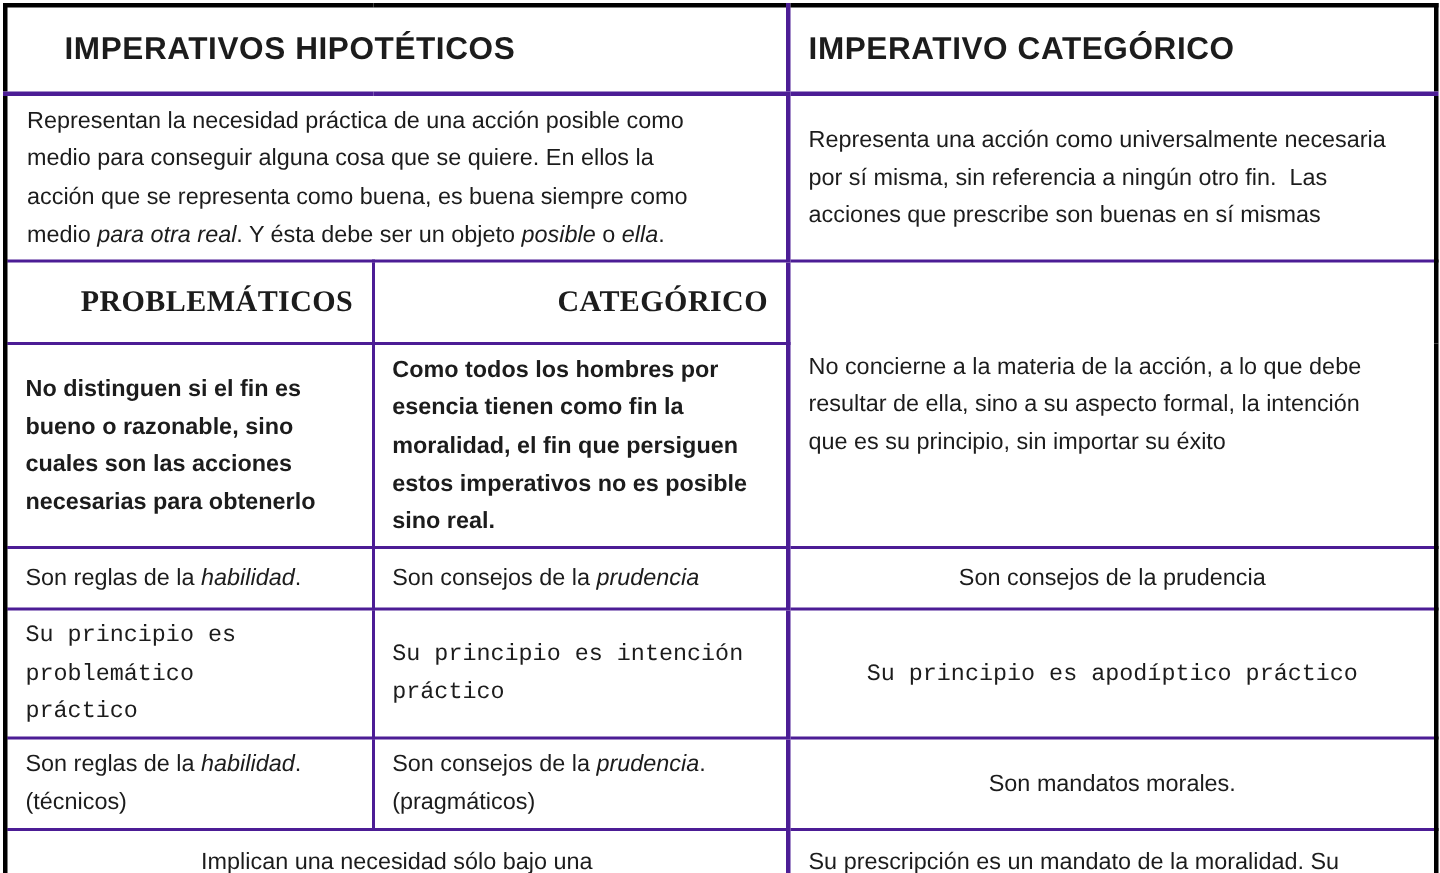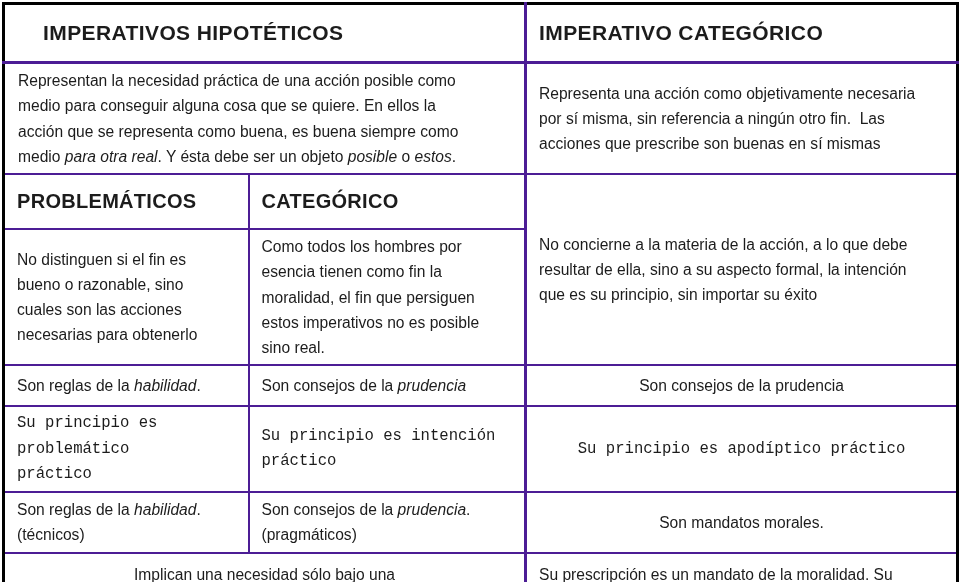--- a/index.html
+++ b/index.html
@@ -45,30 +45,31 @@
     font-size: 21px;
     letter-spacing: 0.4px;
     line-height: 1.2;
   }
   td.hdr-left  { text-align: left; padding-left: 38px; }
   td.hdr-center{ text-align: left; }
   td.sub {
     font-weight: bold;
     font-size: 20px;
     letter-spacing: 0.3px;
-    text-align: left;
+    text-align: right;
+    font-family: Liberation Serif, serif;
   }
   td.center { text-align: center; }
   td.pad-lg { padding-left: 13px; }
   i { font-style: italic; }
 
   tr.r-head  { height: 59px; }
   tr.r-desc  { height: 106px; }
   tr.r-sub   { height: 55px; }
-  tr.r-body  { height: 128px; }
+  tr.r-body  { height: 128px; font-weight: bold; }
   tr.r-rules { height: 41px; }
   tr.r-princ { height: 57px; font-family: Liberation Mono, monospace; }
   tr.r-type  { height: 56px; }
   tr.r-nec   { height: 71px; }
 </style>
 </head>
 <body>
 
 <table class="cmp">
   <colgroup>
@@ -80,22 +81,22 @@
   <tbody>
       <tr class="r-head">
     <td colspan="2" class="hdr hdr-left">IMPERATIVOS HIPOTÉTICOS</td>
     <td class="hdr hdr-center colcat">IMPERATIVO CATEGÓRICO</td>
   </tr>
 
   <tr class="r-desc">
     <td colspan="2" class="pad-lg"><span>Representan la necesidad práctica de una acción posible como
 medio para conseguir alguna cosa que se quiere. En ellos la
 acción que se representa como buena, es buena siempre como
-medio </span><i>para otra real</i><span>. Y ésta debe ser un objeto </span><i>posible</i><span> o </span><i>estos</i><span>.</span></td>
-    <td class="colcat">Representa una acción como objetivamente necesaria
+medio </span><i>para otra real</i><span>. Y ésta debe ser un objeto </span><i>posible</i><span> o </span><i>ella</i><span>.</span></td>
+    <td class="colcat">Representa una acción como universalmente necesaria
 por sí misma, sin referencia a ningún otro fin.  Las
 acciones que prescribe son buenas en sí mismas</td>
   </tr>
 
   <tr class="r-sub">
     <td class="sub">PROBLEMÁTICOS</td>
     <td class="sub">CATEGÓRICO</td>
     <td rowspan="2" class="colcat">No concierne a la materia de la acción, a lo que debe
 resultar de ella, sino a su aspecto formal, la intención
 que es su principio, sin importar su éxito</td>

